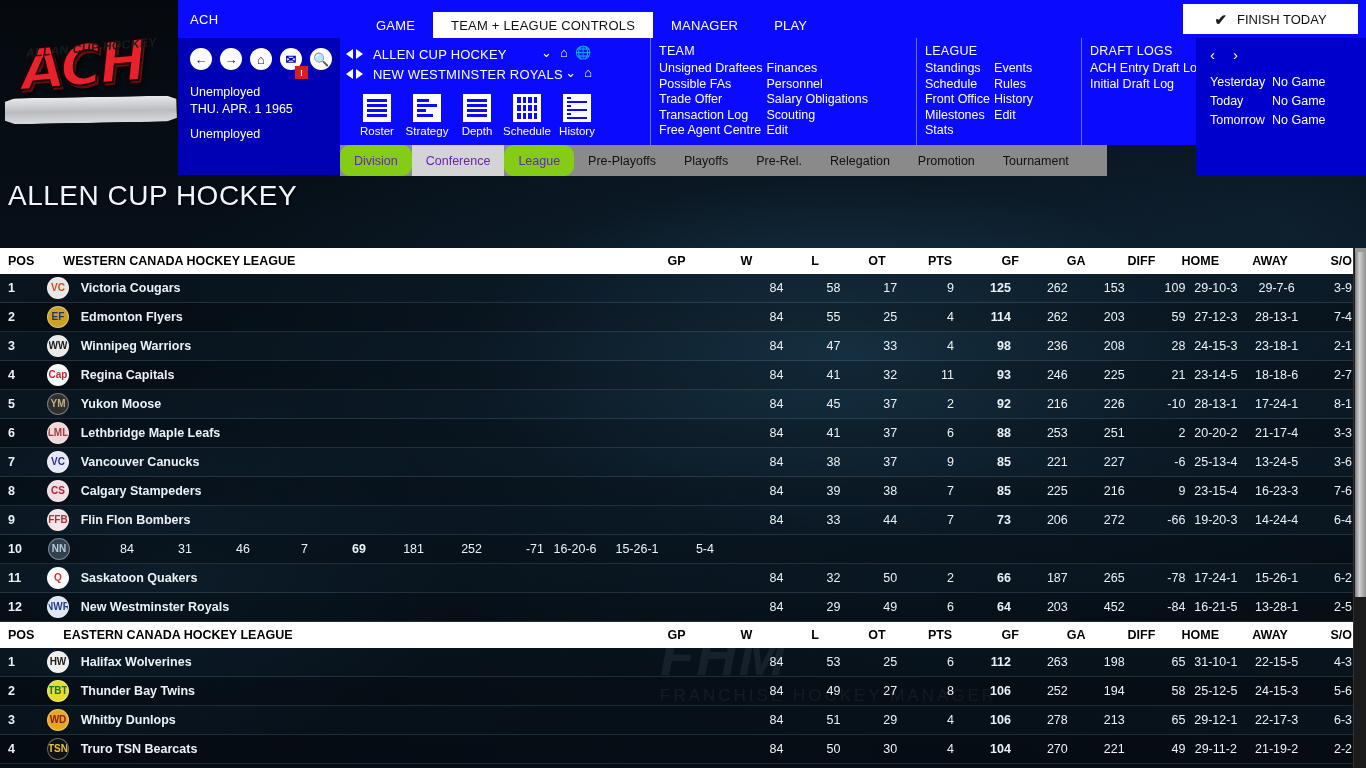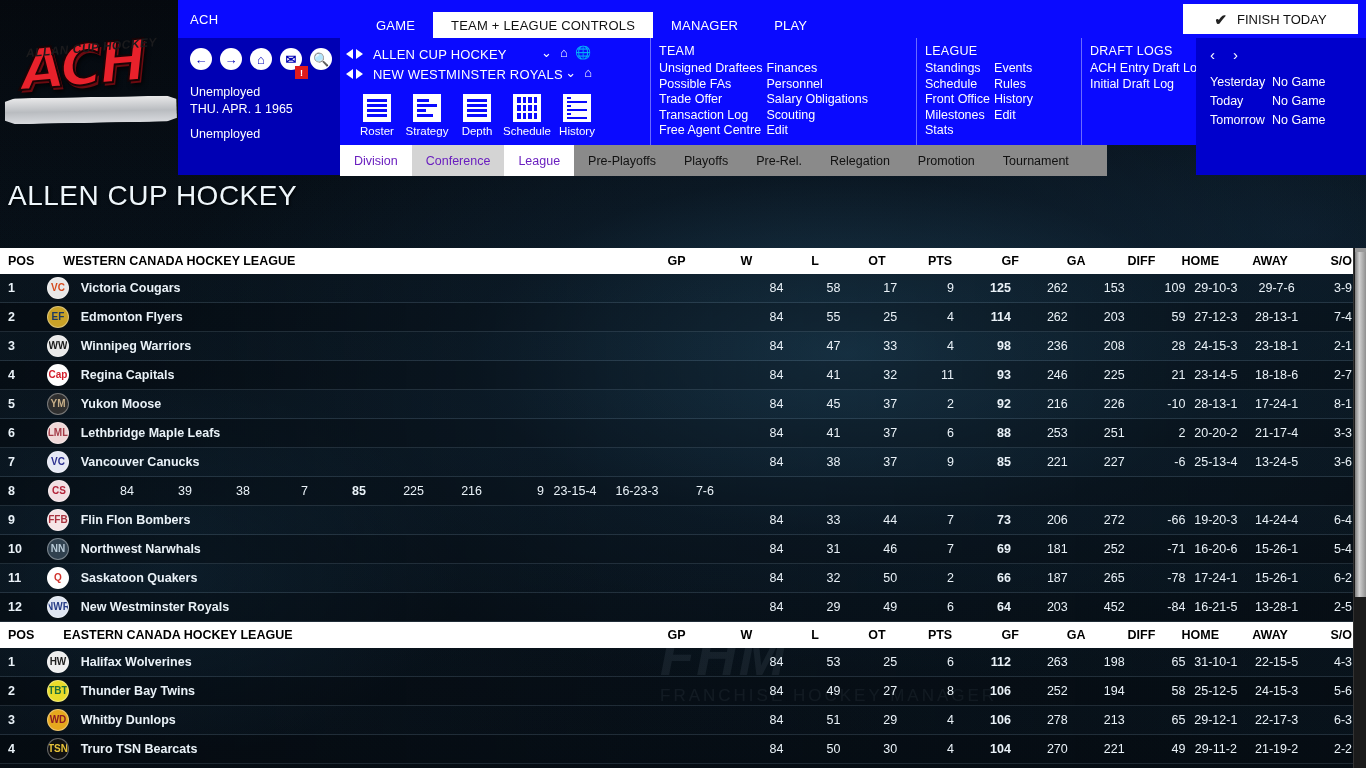--- a/index.html
+++ b/index.html
@@ -168,21 +168,21 @@
   
   .subtabs {
     position: absolute; left: 340px; top: 145px; width: 767px; height: 31px;
     background: #8a8a8a; display: flex; align-items: stretch;
   }
   .subtab {
     display: flex; align-items: center; justify-content: center;
     font-size: 12.5px; color: #111; cursor: pointer; white-space: nowrap;
     padding: 0 14px;
   }
-  .subtab.white { background: #ffffff; color: #6a1fbf; }
+  .subtab.white { background: #84cc16; color: #6a1fbf; border-radius: 10px; }
   .subtab.grey-light { background: #d4d4d4; color: #6a1fbf; }
 
   
   .pagetitle {
     position: absolute; left: 8px; top: 180px;
     font-size: 28px; color: #eef6fb; letter-spacing: 0.5px;
     text-shadow: 1px 1px 3px rgba(0,0,0,0.9);
     font-weight: normal;
   }
 
@@ -607,20 +607,21 @@
         <div class="c-wide">-6</div>
         <div class="c-rec">25-13-4</div>
         <div class="c-rec">13-24-5</div>
         <div class="c-so">3-6</div>
       </div>
       <div class="grid-row row alt">
         <div class="c-pos pos">8</div>
         <div class="c-logo">
           <span class="tlogo" style="background:#f2dfe3;color:#b2243a">CS</span>
         </div>
+        <div class="c-team tm">Calgary Stampeders</div>
         <div class="c-num">84</div>
         <div class="c-num">39</div>
         <div class="c-num">38</div>
         <div class="c-num">7</div>
         <div class="c-pts">85</div>
         <div class="c-num">225</div>
         <div class="c-num">216</div>
         <div class="c-wide">9</div>
         <div class="c-rec">23-15-4</div>
         <div class="c-rec">16-23-3</div>
@@ -642,21 +643,20 @@
         <div class="c-wide">-66</div>
         <div class="c-rec">19-20-3</div>
         <div class="c-rec">14-24-4</div>
         <div class="c-so">6-4</div>
       </div>
       <div class="grid-row row alt">
         <div class="c-pos pos">10</div>
         <div class="c-logo">
           <span class="tlogo" style="background:#30414f;color:#b9cbd8">NN</span>
         </div>
-        <div class="c-team tm">Northwest Narwhals</div>
         <div class="c-num">84</div>
         <div class="c-num">31</div>
         <div class="c-num">46</div>
         <div class="c-num">7</div>
         <div class="c-pts">69</div>
         <div class="c-num">181</div>
         <div class="c-num">252</div>
         <div class="c-wide">-71</div>
         <div class="c-rec">16-20-6</div>
         <div class="c-rec">15-26-1</div>

